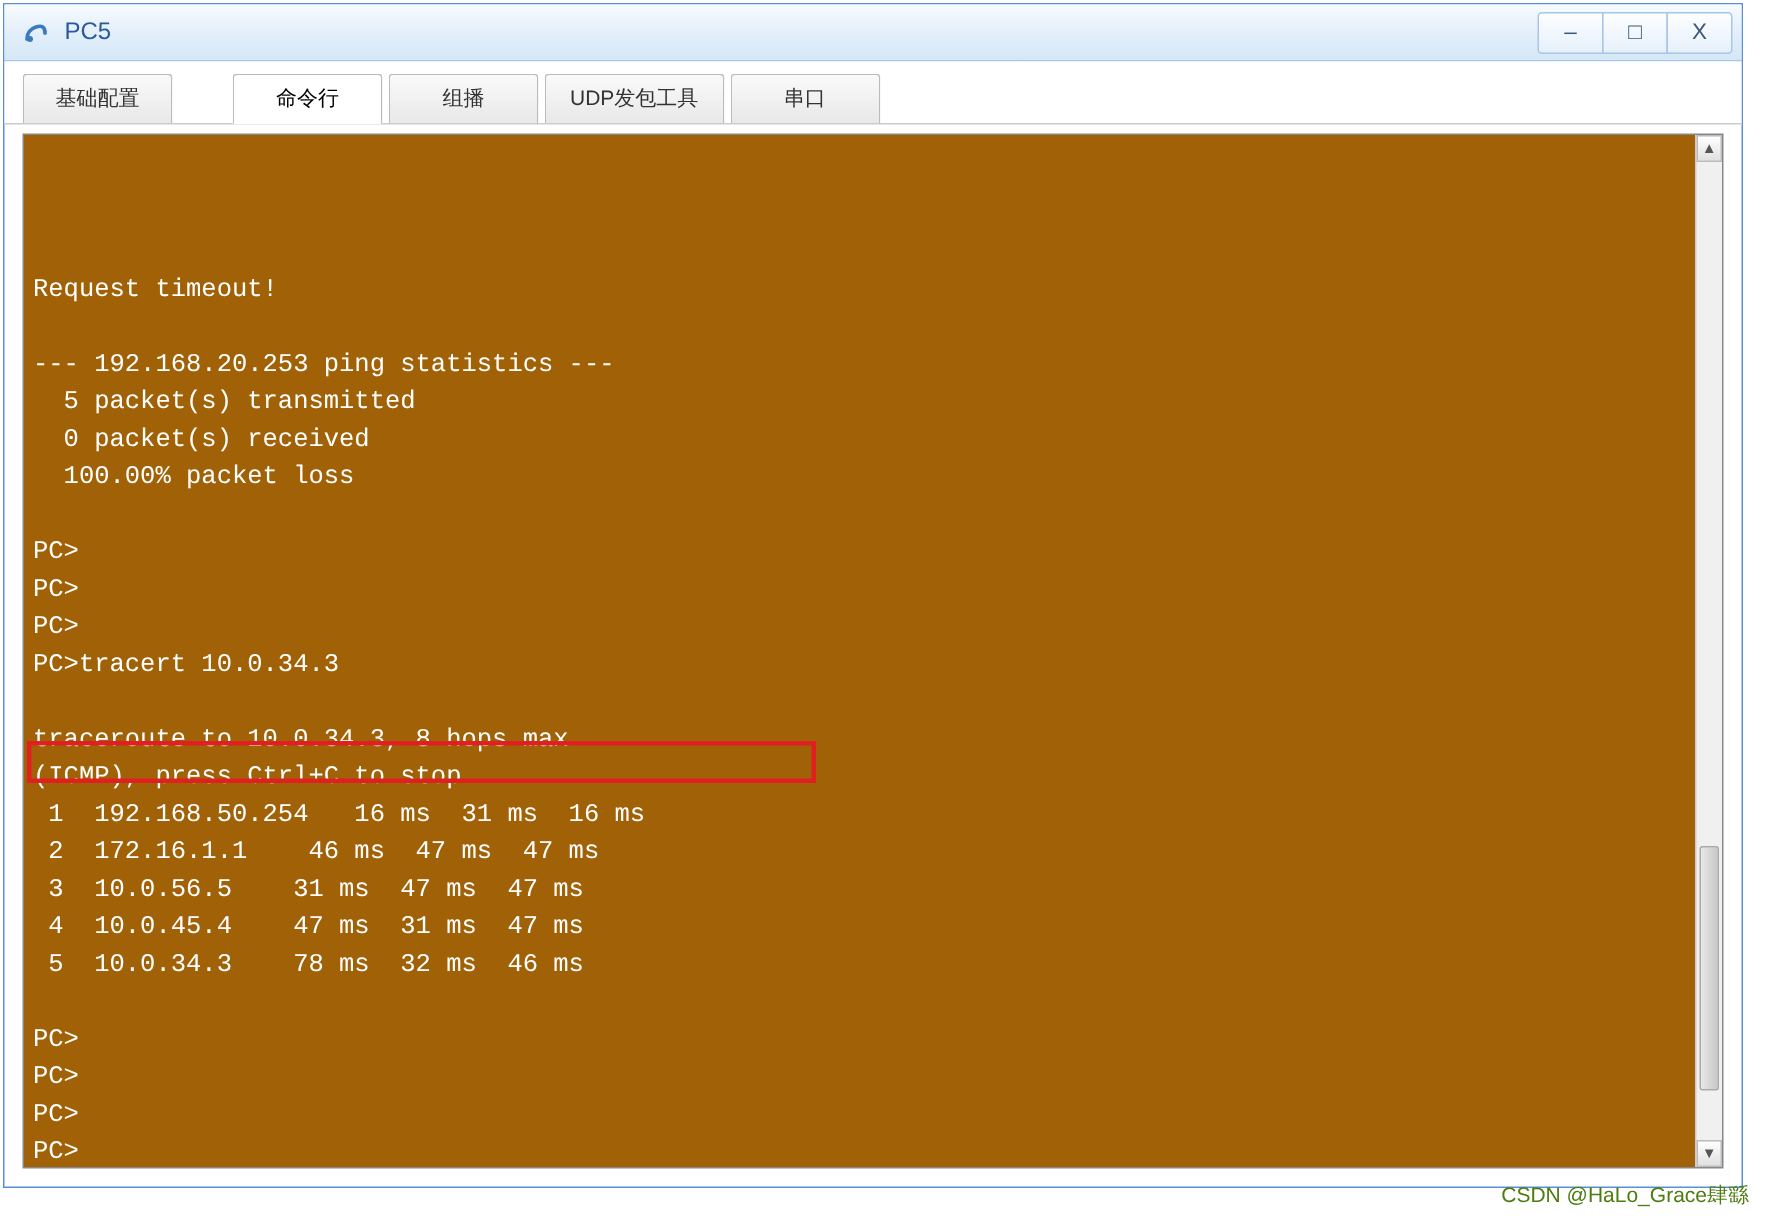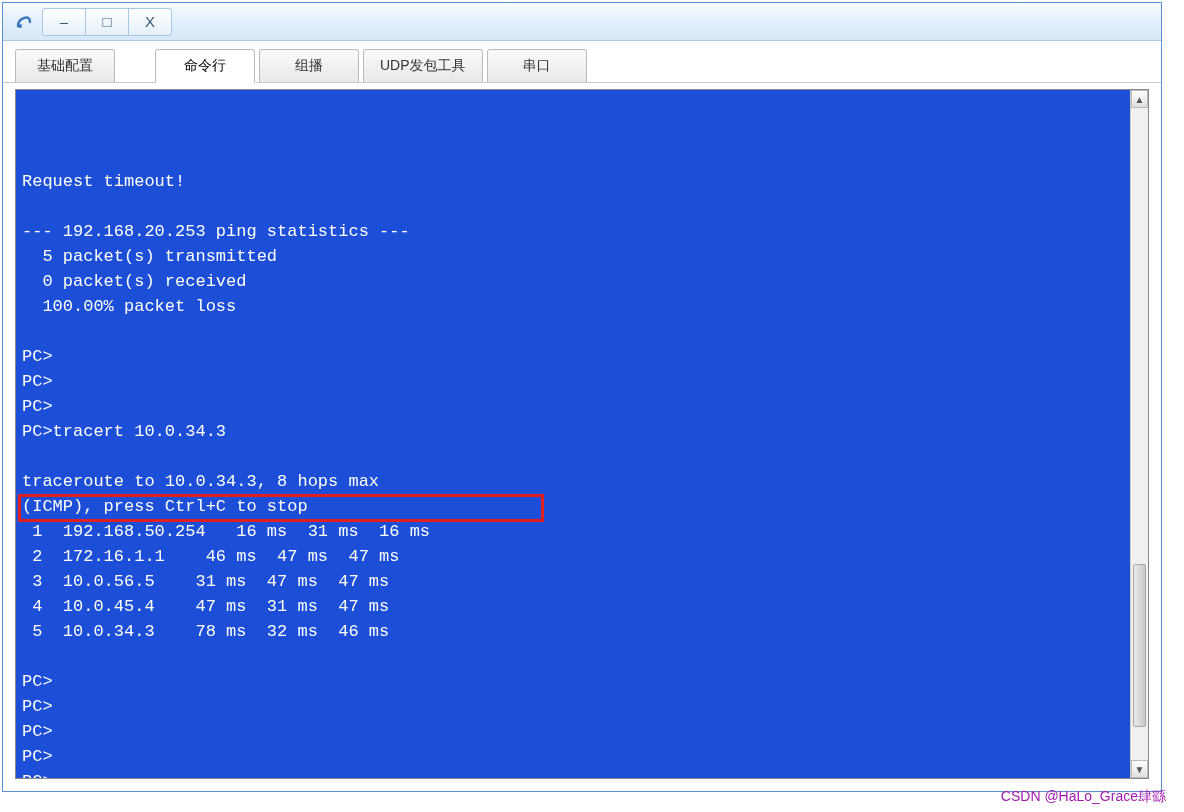--- a/index.html
+++ b/index.html
@@ -94,26 +94,26 @@
     }
     .terminal-wrap {
       flex: 1;
       margin: 6px 12px 12px 12px;
       display: flex;
       border: 1px solid #888;
       overflow: hidden;
     }
     .terminal {
       flex: 1;
-      background: #1d4ed8;
+      background: #a16207;
       color: #fff;
       font-family: "Courier New", Consolas, monospace;
       font-size: 17px;
       line-height: 25px;
-      padding: 4px 6px;
+      padding: 16px 6px;
       overflow-y: auto;
       white-space: pre;
       position: relative;
     }
     .line {
       white-space: pre;
     }
     .highlight-box {
       border: 3px solid #e02020;
       position: absolute;
@@ -151,35 +151,36 @@
       background: linear-gradient(to right, #e8e8e8, #c8c8c8);
       border: 1px solid #aaa;
       border-radius: 2px;
       cursor: pointer;
     }
     .watermark {
       position: absolute;
       right: 18px;
       bottom: 6px;
       font-size: 14px;
-      color: #a21caf;
+      color: #4d7c0f;
       font-family: Arial, sans-serif;
     }
   </style>
 </head>
 <body>
 
 <div class="window">
   <div class="titlebar">
     <div class="title-icon">
       <svg width="20" height="20" viewBox="0 0 20 20">
         <path d="M4 14 Q4 8 10 6 Q16 4 16 10" stroke="#3a7abd" stroke-width="2.5" fill="none" stroke-linecap="round"></path>
         <circle cx="6" cy="14" r="2" fill="#3a7abd"></circle>
       </svg>
     </div>
+    <div class="title-text">PC5</div>
     <div class="window-controls">
       <div class="win-btn">–</div>
       <div class="win-btn">□</div>
       <div class="win-btn">X</div>
     </div>
   </div>
 
   <div class="tabs-row">
     <div class="tab">基础配置</div>
     <div class="tab active">命令行</div>

